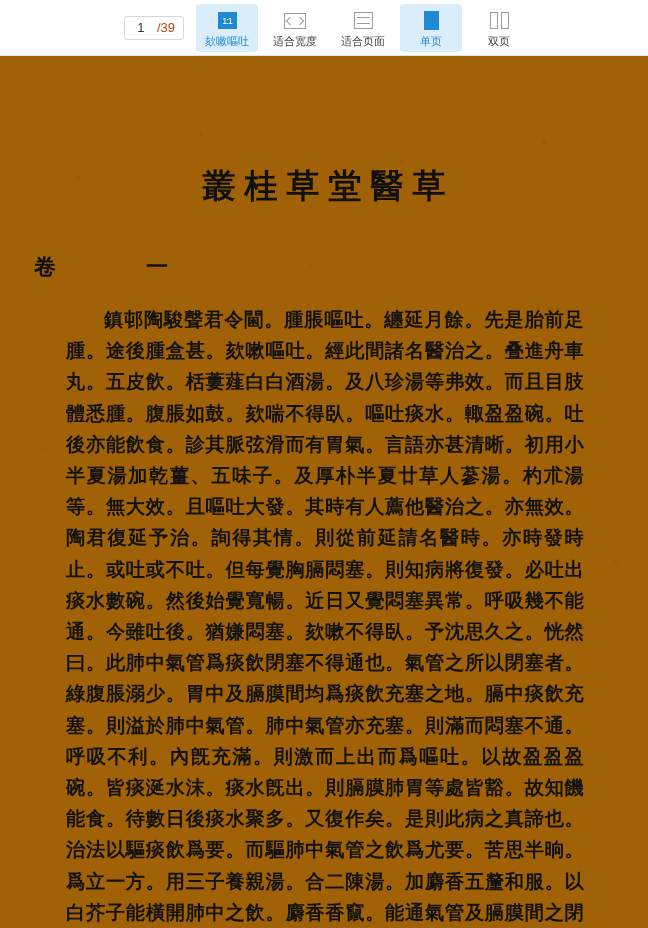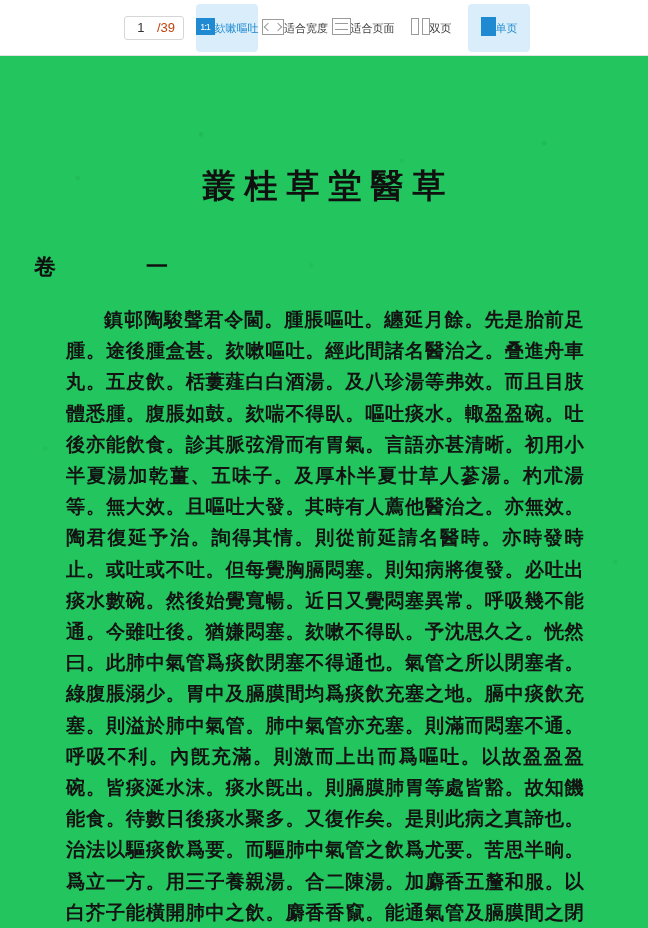--- a/index.html
+++ b/index.html
@@ -22,20 +22,21 @@
     border-bottom: 1px solid #e3e3e3;
     display: flex;
     align-items: center;
     justify-content: center;
     gap: 6px;
     box-sizing: border-box;
     padding: 0 8px;
   }
   .tb-item {
     display: flex;
+    flex-direction: column;
     align-items: center;
     justify-content: center;
     width: 62px;
     height: 48px;
     border-radius: 4px;
     color: #3c3c3c;
     font-size: 11px;
     user-select: none;
     cursor: pointer;
   }
@@ -167,21 +168,21 @@
   .pagebox .tot {
     font-size: 13px;
     color: #c2410c;
   }
 
   
   .pagewrap {
     position: relative;
     width: 648px;
     height: 872px;
-    background: #22c55e;
+    background: #a16207;
     overflow: hidden;
   }
   .scan {
     position: absolute;
     inset: 0;
     background:
       radial-gradient(circle at 12% 14%, rgba(0,0,0,0.045) 0 2px, transparent 3px),
       radial-gradient(circle at 31% 9%, rgba(0,0,0,0.05) 0 1.5px, transparent 3px),
       radial-gradient(circle at 62% 12%, rgba(0,0,0,0.04) 0 1.5px, transparent 3px),
       radial-gradient(circle at 84% 10%, rgba(0,0,0,0.05) 0 2px, transparent 3px),
@@ -260,37 +261,37 @@
     <span class="tb-label">适合宽度</span>
   </div>
 
   <div class="tb-item">
     <span class="glyph">
       <span class="sq-page"></span>
     </span>
     <span class="tb-label">适合页面</span>
   </div>
 
+  <div class="tb-item active">
+    <span class="glyph">
+      <span class="sq filled" style="width:15px;height:19px;"></span>
+    </span>
+    <span class="tb-label">单页</span>
+  </div>
+
   <div class="tb-item">
     <span class="glyph">
       <span class="two-page">
           <span></span>
           <span></span>
         </span>
     </span>
     <span class="tb-label">双页</span>
   </div>
 
-  <div class="tb-item active">
-    <span class="glyph">
-      <span class="sq filled" style="width:15px;height:19px;"></span>
-    </span>
-    <span class="tb-label">单页</span>
-  </div>
-
 </div>
 
 <div class="pagewrap">
   <div class="scan"></div>
 
   <div class="doc-title">叢桂草堂醫草</div>
   <div class="doc-vol">卷　一</div>
 
   <div class="body-text">
     <p class="indent">鎮邨陶駿聲君令閫。腫脹嘔吐。纏延月餘。先是胎前足腫。途後腫盒甚。欬嗽嘔吐。經此間諸名醫治之。叠進舟車丸。五皮飲。栝蔞薤白白酒湯。及八珍湯等弗效。而且目肢體悉腫。腹脹如鼓。欬喘不得臥。嘔吐痰水。輙盈盈碗。吐後亦能飲食。診其脈弦滑而有胃氣。言語亦甚清晰。初用小半夏湯加乾薑、五味子。及厚朴半夏廿草人蔘湯。杓朮湯等。無大效。且嘔吐大發。其時有人薦他醫治之。亦無效。陶君復延予治。詢得其情。則從前延請名醫時。亦時發時止。或吐或不吐。但每覺胸膈悶塞。則知病將復發。必吐出痰水數碗。然後始覺寬暢。近日又覺悶塞異常。呼吸幾不能通。今雖吐後。猶嫌悶塞。欬嗽不得臥。予沈思久之。恍然曰。此肺中氣管爲痰飲閉塞不得通也。氣管之所以閉塞者。綠腹脹溺少。胃中及膈膜間均爲痰飲充塞之地。膈中痰飲充塞。則溢於肺中氣管。肺中氣管亦充塞。則滿而悶塞不通。呼吸不利。內旣充滿。則激而上出而爲嘔吐。以故盈盈盈碗。皆痰涎水沫。痰水旣出。則膈膜肺胃等處皆豁。故知饑能食。待數日後痰水聚多。又復作矣。是則此病之真諦也。治法以驅痰飲爲要。而驅肺中氣管之飲爲尤要。苦思半晌。爲立一方。用三子養親湯。合二陳湯。加麝香五釐和服。以白芥子能橫開肺中之飲。麝香香竄。能通氣管及膈膜間之閉塞。且能止吐。明日復診。述昨藥服後。覺囊性走竄不已。上竄至咽。下竄至小腹。胸部亦覺竄走。隨竄隨吐。吐出痰涎甚多。半夜未能安枕。而胸悶覺寬。呼吸便利。嘔吐亦止。蓋氣管之閉塞通矣。遂以原</p>

